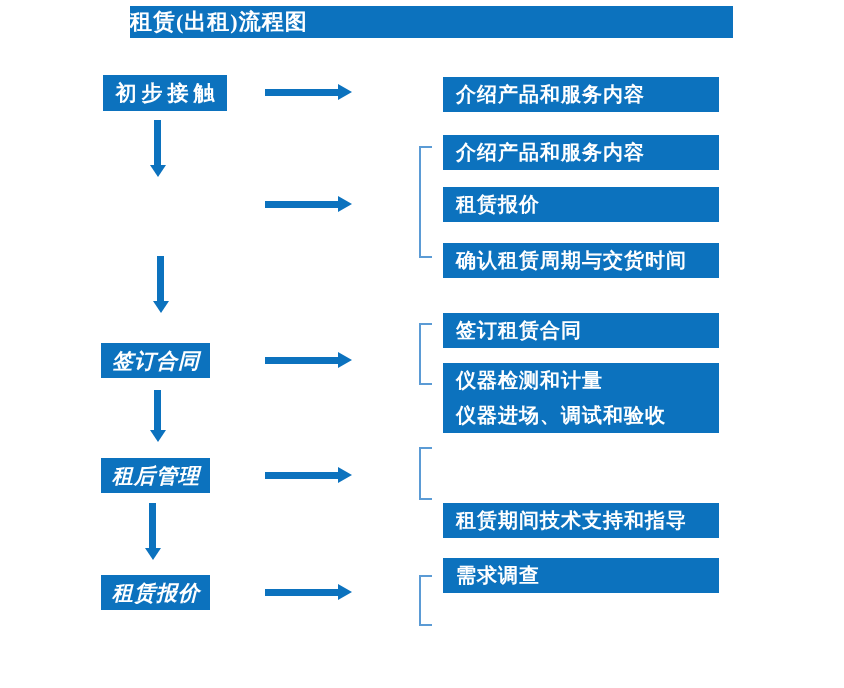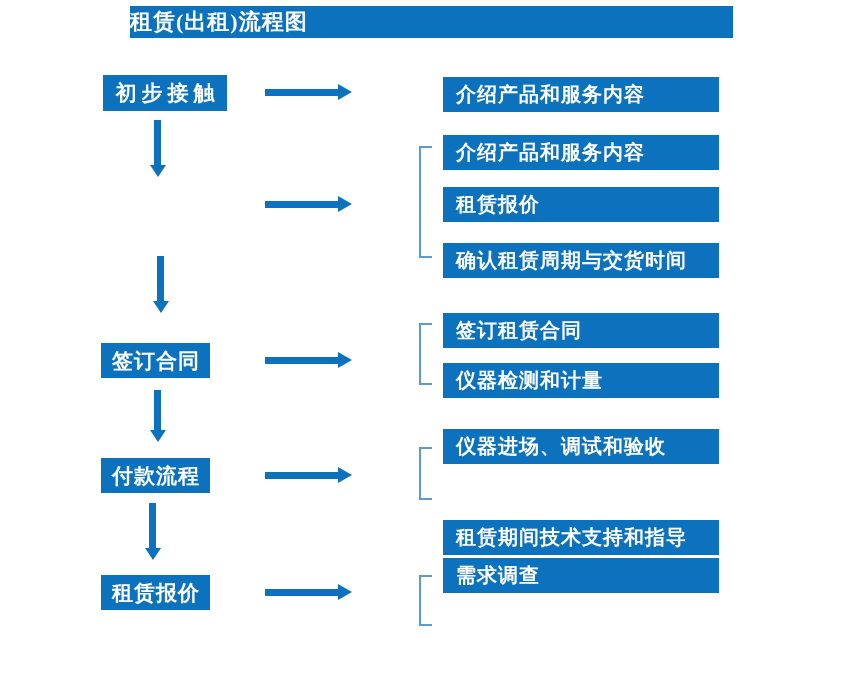--- a/index.html
+++ b/index.html
@@ -18,21 +18,21 @@
     background:var(--accent);color:var(--text-on-accent);
     display:flex;align-items:center;
     font-size:22px;font-weight:bold;letter-spacing:1px;margin-left:31px;
   }
   .step-box{
     position:absolute;background:var(--accent);color:var(--text-on-accent);
     display:flex;align-items:center;justify-content:center;
     font-size:21px;font-weight:bold;
   }
   .step-wide{left:103px;width:124px;height:36px;letter-spacing:5px;padding-left:5px;box-sizing:border-box;}
-  .step-narrow{left:101px;width:109px;height:35px;letter-spacing:1px;padding-left:1px;box-sizing:border-box;}
+  .step-narrow{left:101px;width:109px;height:35px;letter-spacing:1px;padding-left:1px;box-sizing:border-box;font-style:italic;}
   .detail-box{
     position:absolute;left:443px;width:276px;height:35px;
     background:var(--accent);color:var(--text-on-accent);
     display:flex;align-items:center;justify-content:flex-start;
     font-size:20px;font-weight:bold;letter-spacing:1px;
     padding-left:13px;box-sizing:border-box;white-space:nowrap;
   }
   .h-arrow{position:absolute;left:265px;width:87px;height:16px;display:flex;align-items:center;}
   .h-arrow .shaft{display:block;flex:1;height:7px;background:var(--accent);}
   .h-arrow .head{display:block;width:0;height:0;border-top:8px solid transparent;border-bottom:8px solid transparent;border-left:14px solid var(--accent);}
@@ -46,21 +46,21 @@
 <body>
 
 <div class="canvas">
 
   <div class="title-bar">
     <span>租赁(出租)流程图</span>
   </div>
 
   <div class="step-box step-wide" style="top:75px">初步接触</div>
   <div class="step-box step-narrow" style="top:343px">签订合同</div>
-  <div class="step-box step-narrow" style="top:458px">付款流程</div>
+  <div class="step-box step-narrow" style="top:458px">租后管理</div>
   <div class="step-box step-narrow" style="top:575px">租赁报价</div>
 
   <div class="v-arrow" style="left:149px;top:120px;height:57px">
       <i class="shaft"></i>
       <i class="head"></i>
     </div>
   <div class="v-arrow" style="left:152px;top:256px;height:57px">
       <i class="shaft"></i>
       <i class="head"></i>
     </div>
@@ -101,18 +101,18 @@
 
   <div class="detail-box" style="top:77px">介绍产品和服务内容</div>
 
   <div class="detail-box" style="top:135px">介绍产品和服务内容</div>
   <div class="detail-box" style="top:187px">租赁报价</div>
   <div class="detail-box" style="top:243px">确认租赁周期与交货时间</div>
 
   <div class="detail-box" style="top:313px">签订租赁合同</div>
   <div class="detail-box" style="top:363px">仪器检测和计量</div>
 
-  <div class="detail-box" style="top:429px">仪器进场、调试和验收</div>
-  <div class="detail-box" style="top:520px">租赁期间技术支持和指导</div>
+  <div class="detail-box" style="top:398px">仪器进场、调试和验收</div>
+  <div class="detail-box" style="top:503px">租赁期间技术支持和指导</div>
 
   <div class="detail-box" style="top:558px">需求调查</div>
 
 </div>
 
 </body></html>

